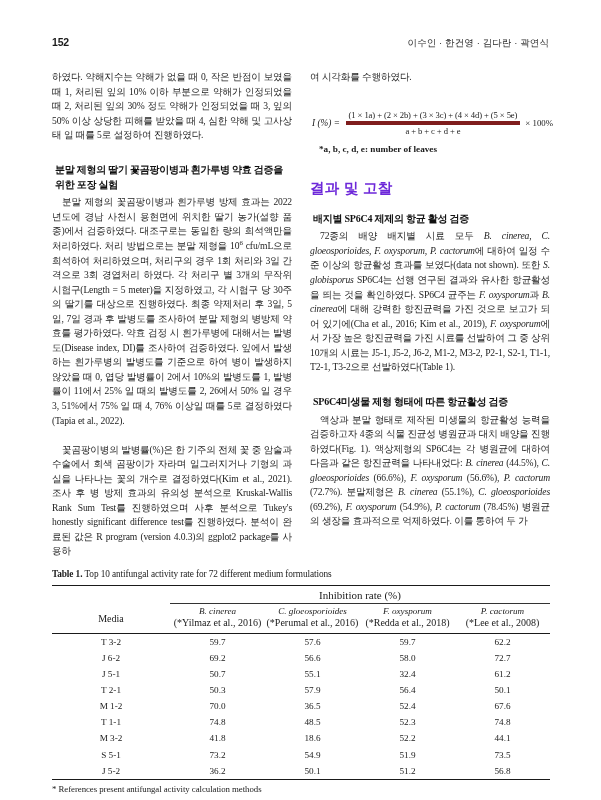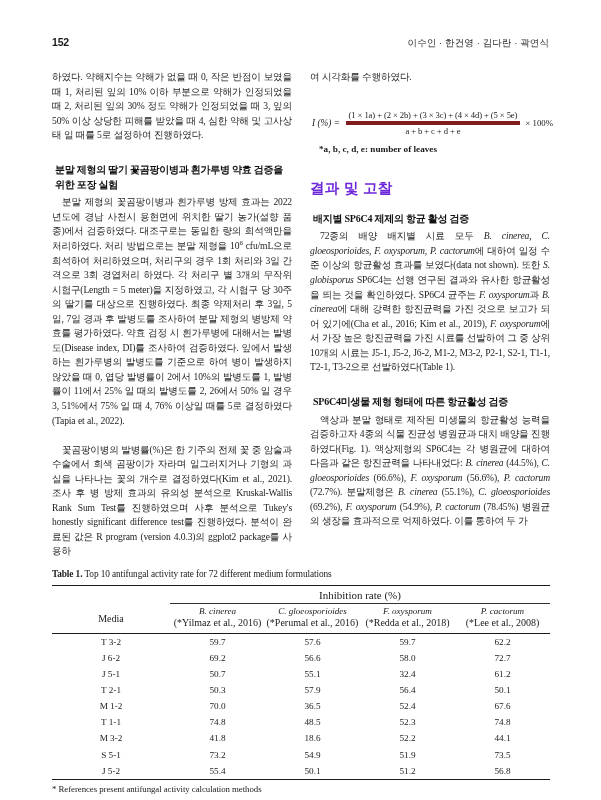--- a/index.html
+++ b/index.html
@@ -361,21 +361,21 @@
         </tr>
         <tr class="data-row">
           <td>S 5-1</td>
           <td>73.2</td>
           <td>54.9</td>
           <td>51.9</td>
           <td>73.5</td>
         </tr>
         <tr class="data-row rule-bottom">
           <td>J 5-2</td>
-          <td>55.4</td>
+          <td>36.2</td>
           <td>50.1</td>
           <td>51.2</td>
           <td>56.8</td>
         </tr>
       </tbody>
     </table>
 
     <div class="table-note">* References present antifungal activity calculation methods</div>
   </div>
 

